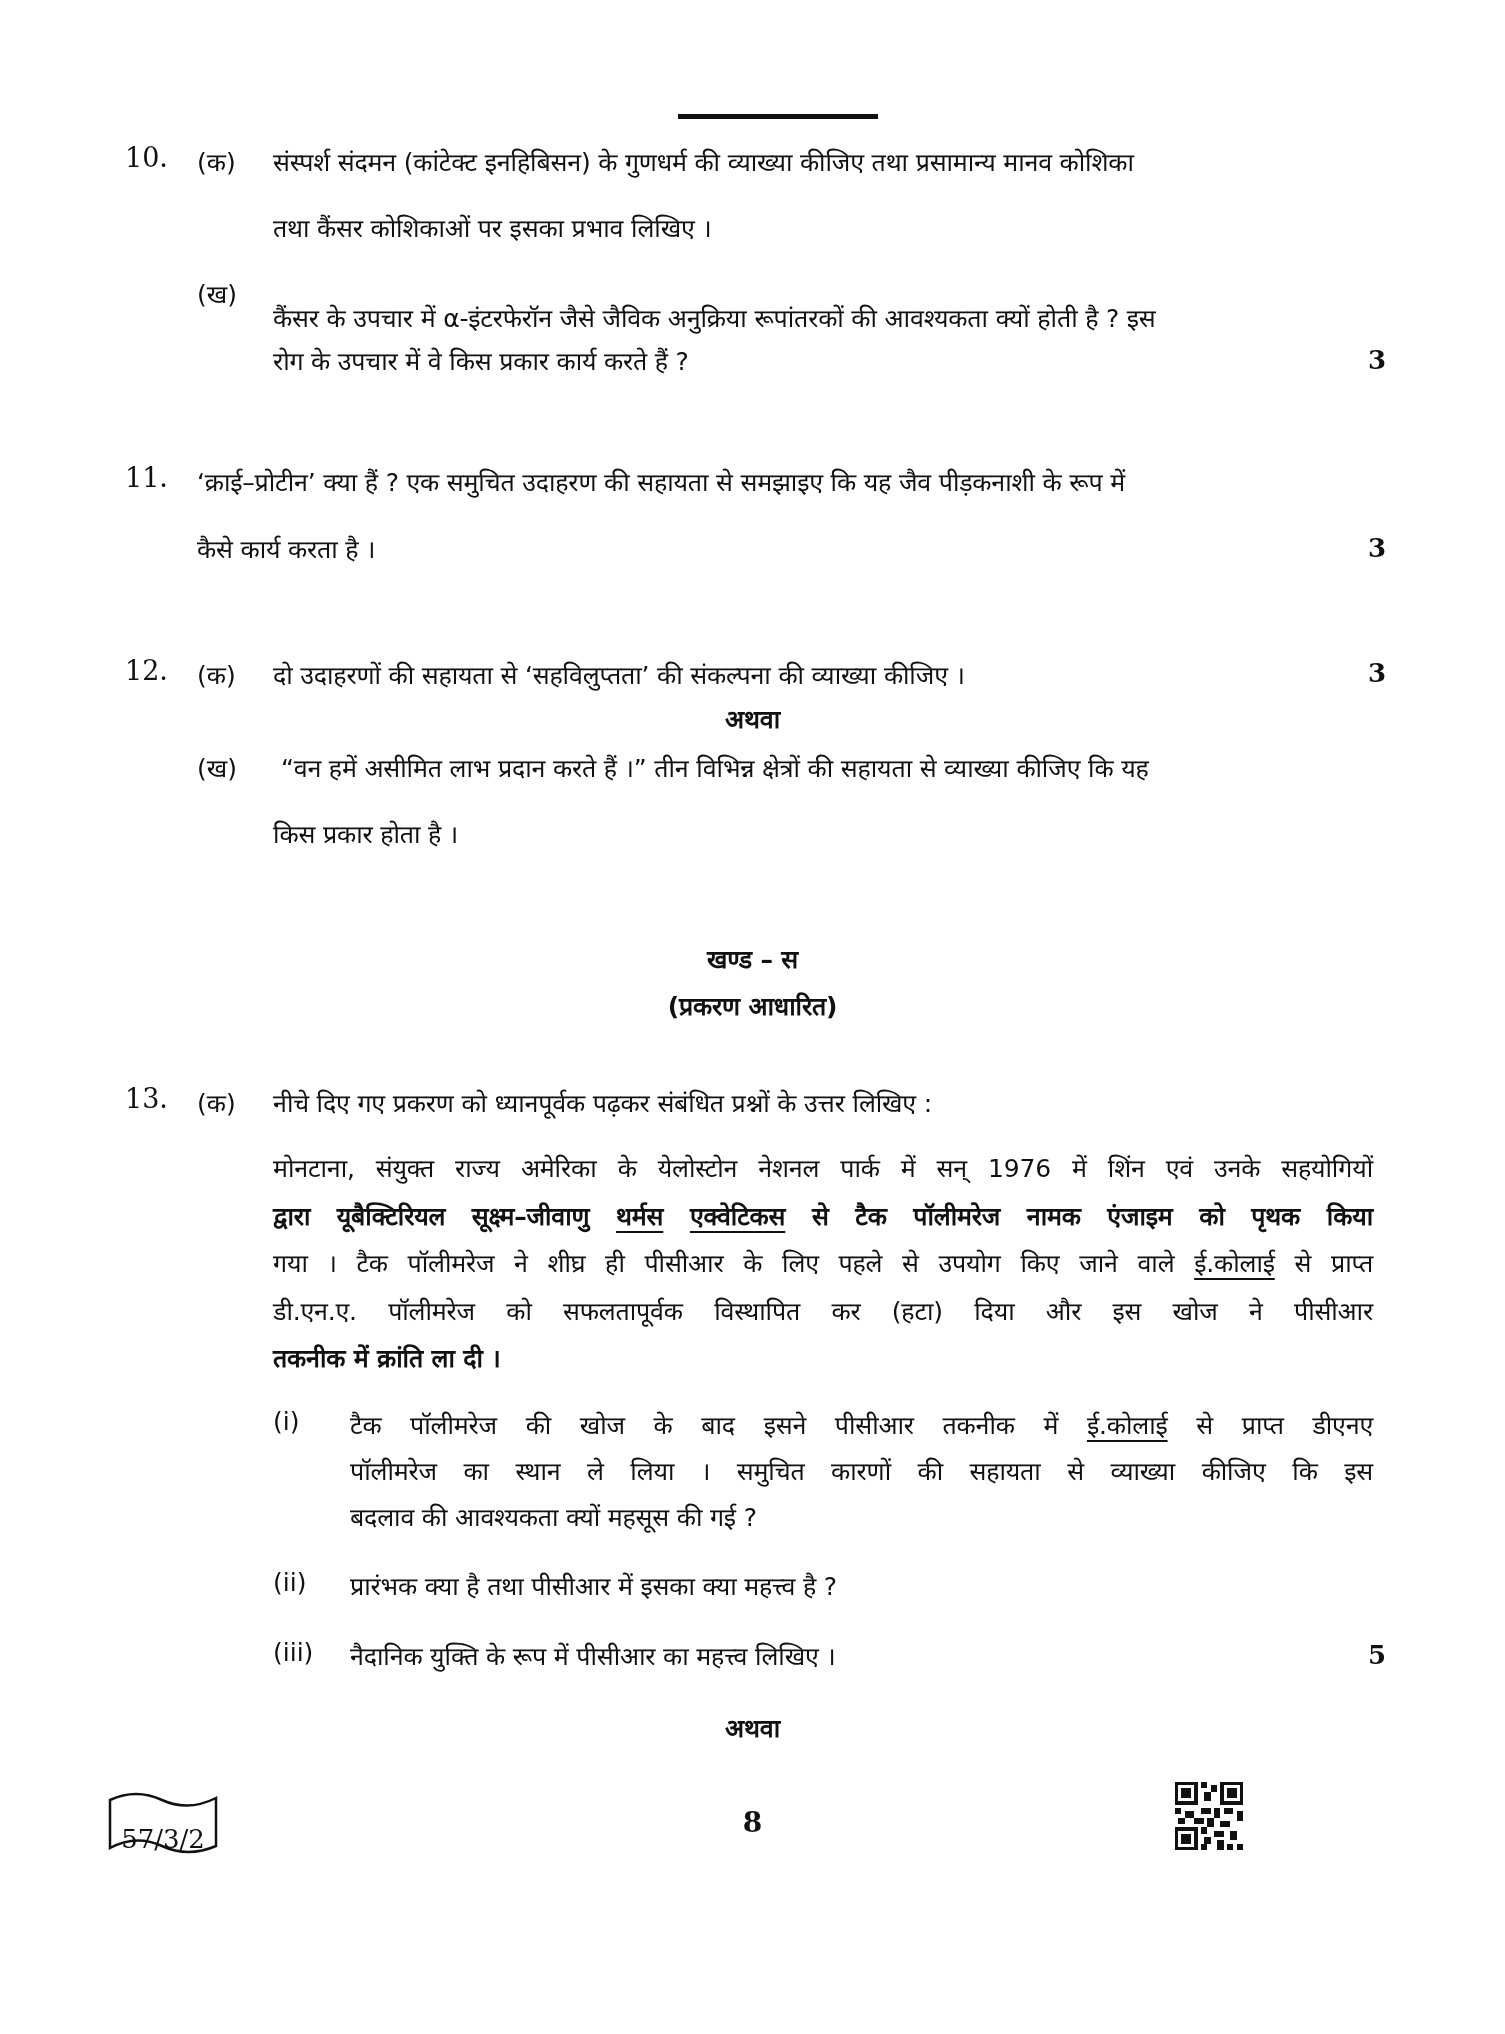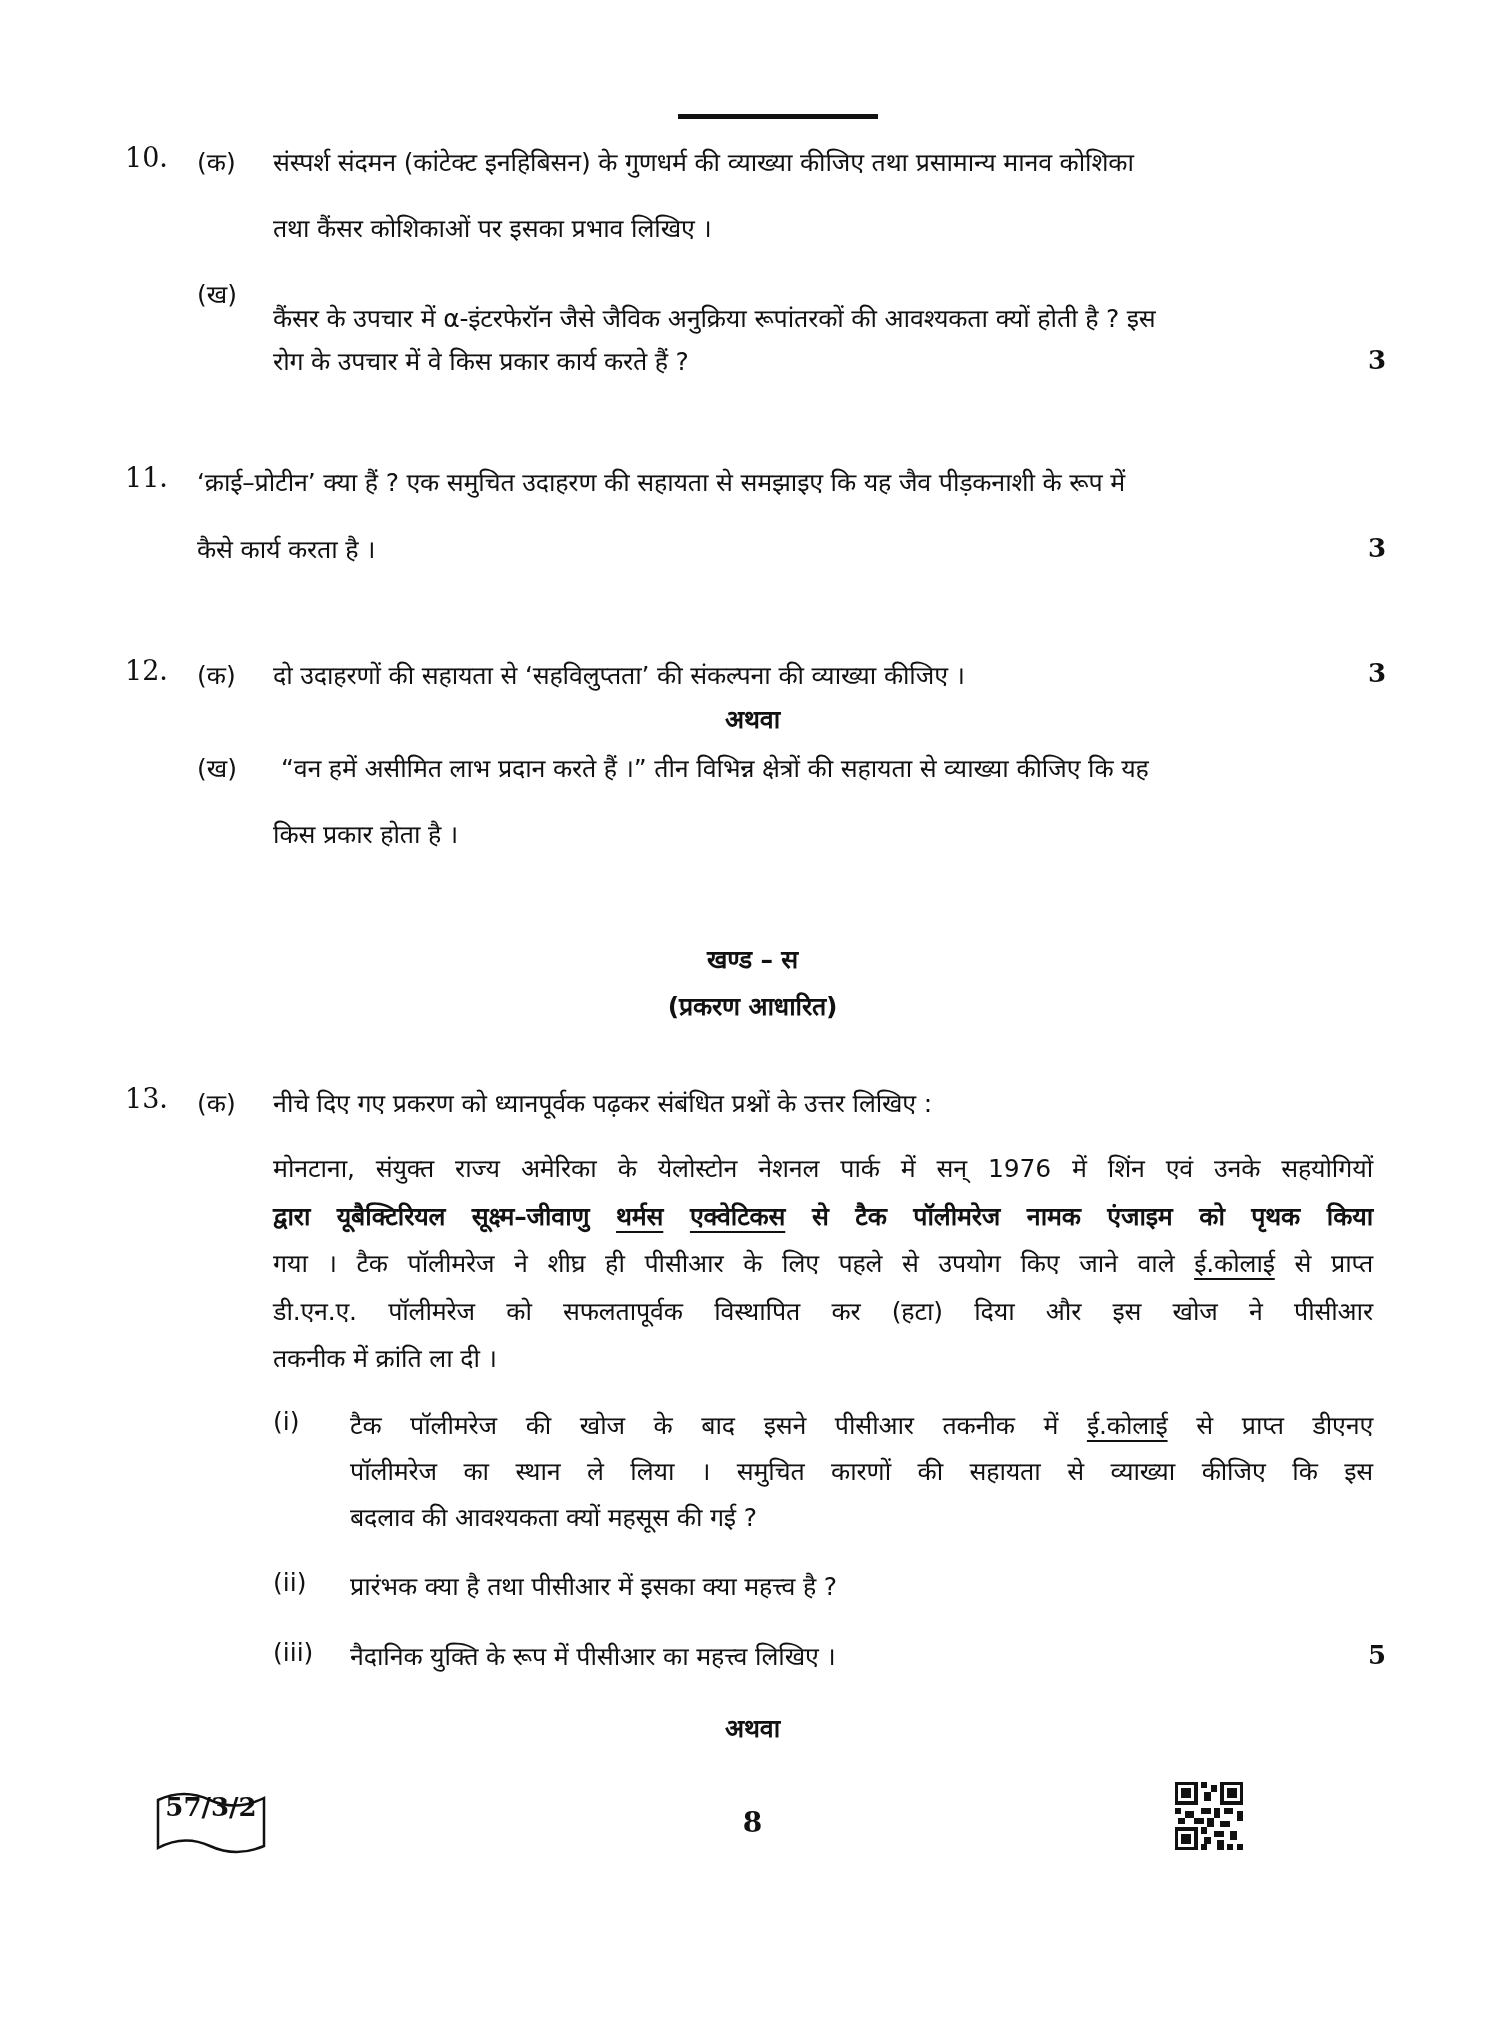--- a/index.html
+++ b/index.html
@@ -14,22 +14,22 @@
   .qnum { font-family: "DejaVu Serif", "Liberation Serif", serif; font-size: 27px; }
   .sub { font-size: 25px; }
   .txt { font-size: 25px; letter-spacing: -0.2px; }
   .txt-j { font-size: 25px; letter-spacing: -0.2px; text-align: justify; text-align-last: justify; white-space: normal; }
   .mark { font-family: "DejaVu Serif", "Liberation Serif", serif; font-weight: bold; font-size: 26px; }
   .center { text-align: center; left: 0; width: 1505px; }
   .bold { font-weight: bold; }
   .ul { text-decoration: underline; text-underline-offset: 6px; text-decoration-thickness: 2px; }
   .footer-code {
     position: absolute; left: 108px; top: 1792px; width: 110px; height: 62px;
-    display: flex; align-items: flex-start; justify-content: center;
-    font-family: "DejaVu Serif", "Liberation Serif", serif; font-weight: bold; font-size: 26px; margin-left: 48px;
+    display: flex; align-items: flex-end; justify-content: center;
+    font-family: "DejaVu Serif", "Liberation Serif", serif; font-weight: normal; font-size: 26px;
   }
   .footer-code svg { position: absolute; left: 0; top: 0; }
   .footer-code span { position: relative; }
   .page-num { position: absolute; left: 0; width: 1505px; top: 1806px; text-align: center;
     font-family: "DejaVu Serif", "Liberation Serif", serif; font-weight: bold; font-size: 28px; }
   .qr { position: absolute; left: 1175px; top: 1782px; width: 68px; height: 68px; }
 </style>
 </head>
 <body>
 
@@ -74,21 +74,21 @@
   <div>
     <span class="abs qnum" style="left:125px; top:1083px;">13.</span>
     <span class="abs sub" style="left:197px; top:1085px;">(क)</span>
     <span class="abs txt" style="left:273px; top:1085px;">नीचे दिए गए प्रकरण को ध्यानपूर्वक पढ़कर संबंधित प्रश्नों के उत्तर लिखिए :</span>
 
     <div>
       <div class="abs txt-j" style="left:273px; top:1150px; width:1100px;">मोनटाना, संयुक्त राज्य अमेरिका के येलोस्टोन नेशनल पार्क में सन् 1976 में शिंन एवं उनके सहयोगियों</div>
       <div class="abs txt-j" style="left:273px; top:1198px; width:1100px;font-weight:bold;"><span>द्वारा यूबैक्टिरियल सूक्ष्म–जीवाणु </span><span class="ul">थर्मस</span><span> </span><span class="ul">एक्वेटिकस</span><span> से टैक पॉलीमरेज नामक एंजाइम को पृथक किया</span></div>
       <div class="abs txt-j" style="left:273px; top:1245px; width:1100px;"><span>गया । टैक पॉलीमरेज ने शीघ्र ही पीसीआर के लिए पहले से उपयोग किए जाने वाले </span><span class="ul">ई.कोलाई</span><span> से प्राप्त</span></div>
       <div class="abs txt-j" style="left:273px; top:1293px; width:1100px;">डी.एन.ए. पॉलीमरेज को सफलतापूर्वक विस्थापित कर (हटा) दिया और इस खोज ने पीसीआर</div>
-      <div class="abs txt" style="left:273px; top:1340px;">तकनीक में क्रांति ला दी ।</div>
+      <div class="abs txt" style="left:273px; top:1340px;font-weight:bold;">तकनीक में क्रांति ला दी ।</div>
     </div>
 
     <div>
       <span class="abs sub" style="left:273px; top:1407px;">(i)</span>
       <div class="abs txt-j" style="left:350px; top:1407px; width:1023px;"><span>टैक पॉलीमरेज की खोज के बाद इसने पीसीआर तकनीक में </span><span class="ul">ई.कोलाई</span><span> से प्राप्त डीएनए</span></div>
       <div class="abs txt-j" style="left:350px; top:1453px; width:1023px;">पॉलीमरेज का स्थान ले लिया । समुचित कारणों की सहायता से व्याख्या कीजिए कि इस</div>
       <span class="abs txt" style="left:350px; top:1499px;">बदलाव की आवश्यकता क्यों महसूस की गई ?</span>
     </div>
 
     <div>

